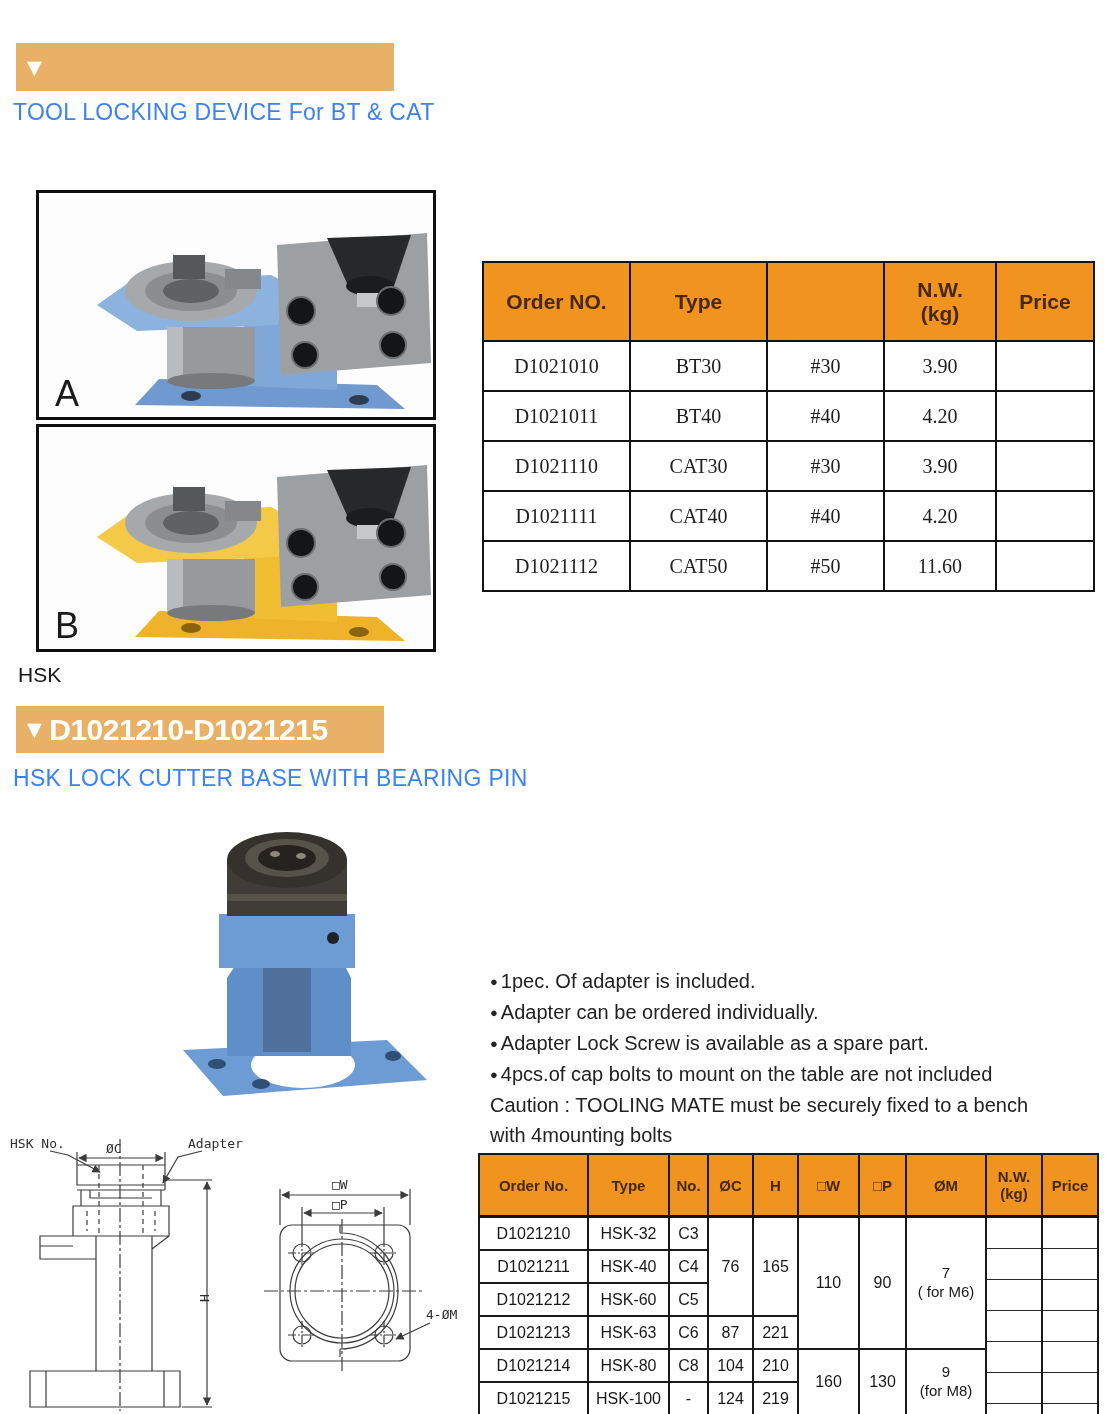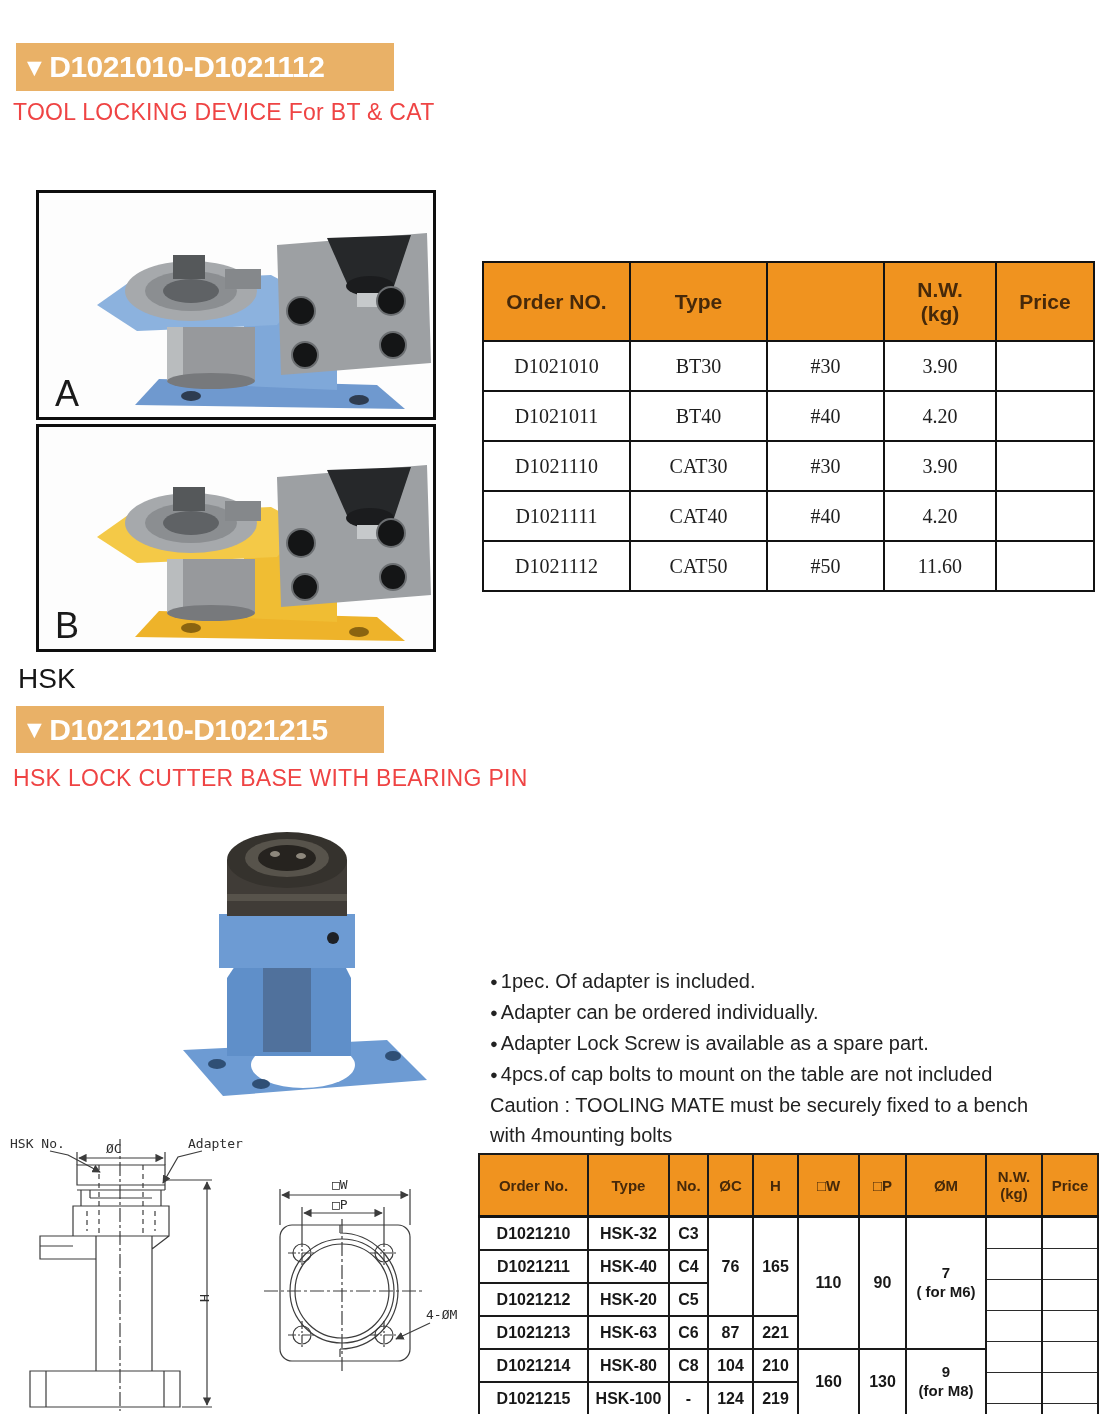--- a/index.html
+++ b/index.html
@@ -4,60 +4,59 @@
 <style>
   html,body{margin:0;padding:0;background:#e9e9e9;}
   .page{position:relative;width:1106px;height:1414px;background:#ffffff;
         font-family:"Liberation Sans", sans-serif;color:#1d1d1d;overflow:hidden;}
   .abs{position:absolute;}
 
   
   .banner{background:#e9b167;color:#ffffff;font-weight:bold;font-size:30px;
           display:flex;align-items:center;padding-left:6px;letter-spacing:-0.5px;}
   .banner .tri{font-size:25px;margin-right:3px;line-height:1;}
-  .sec-title{font-size:23px;color:#ef4444;letter-spacing:0.3px;}
+  .sec-title{font-size:23px;color:#3b82f6;letter-spacing:0.3px;}
 
   
   .frame{border:3px solid #0e0e0e;background:#fdfdfd;}
   .photo-label{position:absolute;left:16px;bottom:2px;font-size:36px;color:#1a1a1a;}
 
   
   table{border-collapse:collapse;table-layout:fixed;}
   .t1{width:611px;}
   .t1 th,.t1 td{border:2px solid #131313;text-align:center;vertical-align:middle;padding:0;}
   .t1 th{background:#f0931f;color:#46290a;font-size:21px;font-weight:bold;height:77px;}
   .t1 td{font-size:20px;height:48px;color:#202020;font-family:Liberation Serif, serif;}
 
   .t2{width:619px;}
-  .t2 th,.t2 td{border:2px solid #1a1a1a;text-align:center;vertical-align:middle;padding:0;font-weight:bold;}
+  .t2 th,.t2 td{border:2px solid #1a1a1a;text-align:center;vertical-align:middle;padding:0;}
   .t2 th{background:#f0931f;color:#46290a;font-size:15px;font-weight:bold;height:60px;border-bottom:3px solid #131313;}
   .t2 td{font-size:16px;height:31px;color:#181818;}
   .t2 td.two{font-size:15px;line-height:1.25;}
   .t2 td.striped{padding:0;vertical-align:top;}
   .stripes{display:flex;flex-direction:column;height:100%;}
   .stripes div{height:30px;border-bottom:1px solid #2b2b2b;}
   .stripes div:last-child{border-bottom:none;flex:1;}
 
   .pre{white-space:pre-line;}
 
   
   .note{font-size:20px;line-height:30px;color:#222;}
   .note .dot{font-size:13px;vertical-align:2px;margin-right:3px;}
 
-  .hsk-lbl{font-size:28px;color:#161616;}
+  .hsk-lbl{font-size:21px;color:#161616;}
   svg text{font-family:"DejaVu Sans Mono", monospace;fill:#2e2e2e;}
 </style>
 </head>
 <body>
 
 <div class="page">
 
   <div class="abs banner" style="left:16px;top:43px;width:372px;height:48px;">
     <span class="tri">▼</span>
-    <span>D1021010-D1021112</span>
   </div>
 
   <div class="abs sec-title" style="left:13px;top:99px;">TOOL LOCKING DEVICE For BT &amp; CAT</div>
 
   <div class="abs frame" style="left:36px;top:190px;width:394px;height:224px;">
     <svg width="394" height="224" viewBox="0 0 394 224">
       <polygon points="120,186 338,192 366,216 96,212" fill="#6f99cf"></polygon>
       <ellipse cx="152" cy="203" rx="10" ry="5" fill="#2e3c50"></ellipse>
       <ellipse cx="320" cy="207" rx="10" ry="5" fill="#2e3c50"></ellipse>
       <polygon points="205,90 298,95 298,197 205,193" fill="#7fa8d9"></polygon>
@@ -306,21 +305,21 @@
             </div>
       </td>
     </tr>
     <tr>
       <td>D1021211</td>
       <td>HSK-40</td>
       <td>C4</td>
     </tr>
     <tr>
       <td>D1021212</td>
-      <td>HSK-20</td>
+      <td>HSK-60</td>
       <td>C5</td>
     </tr>
     <tr>
       <td>D1021213</td>
       <td>HSK-63</td>
       <td>C6</td>
       <td>87</td>
       <td>221</td>
     </tr>
     <tr>

